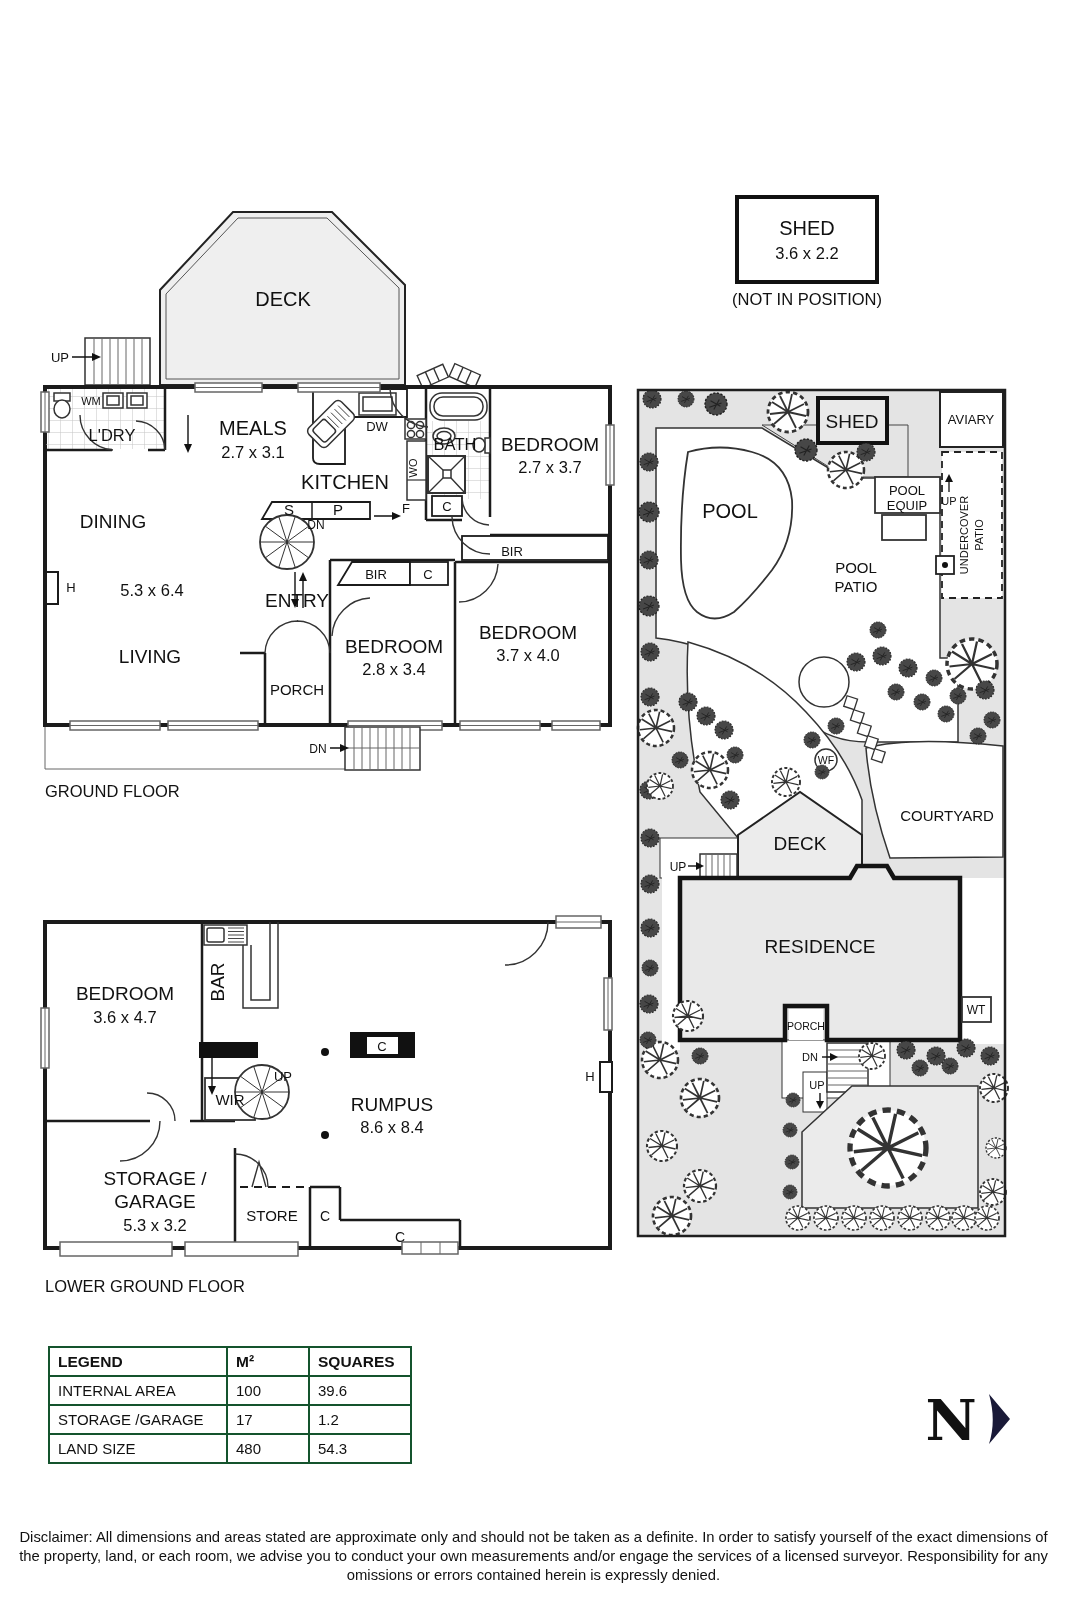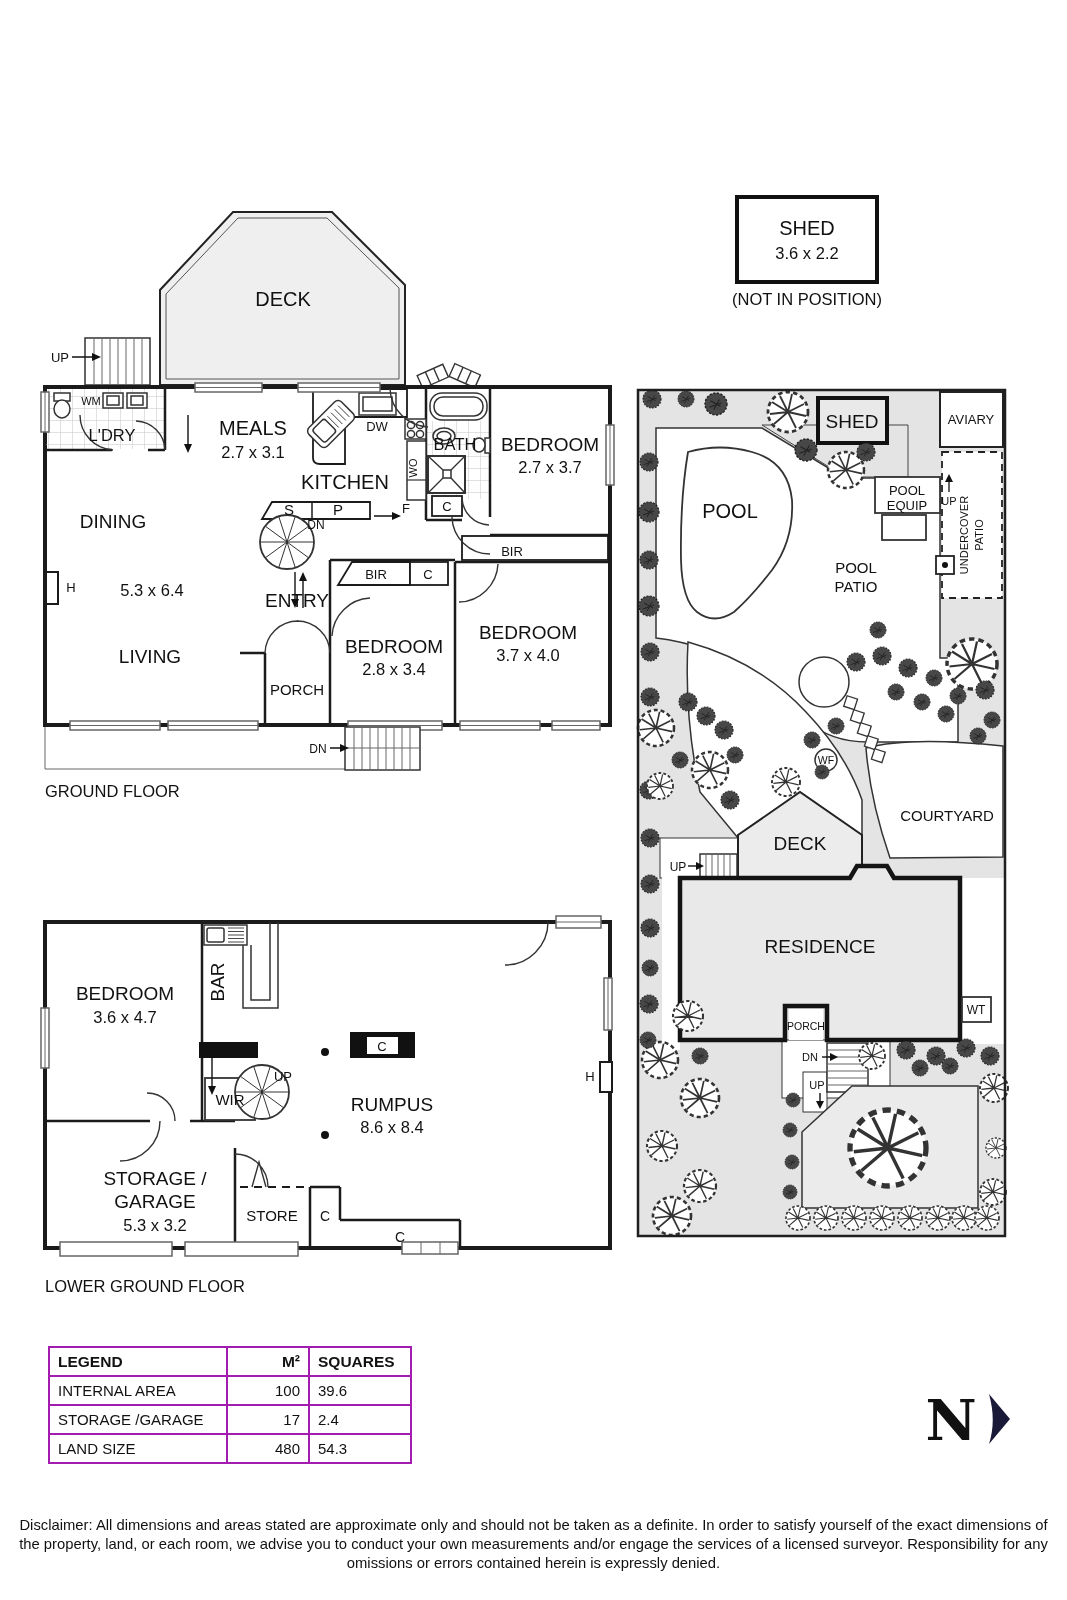--- a/index.html
+++ b/index.html
@@ -10,28 +10,28 @@
   .t14{font-size:14px}.t13{font-size:13px}.t12{font-size:12px}.t11{font-size:11px}.t10{font-size:10.5px}
   .w25{stroke:#1b1b1b;stroke-width:2.5;fill:none}
   .w18{stroke:#1b1b1b;stroke-width:1.8;fill:#fff}
   .ln{stroke:#333;stroke-width:1.4;fill:none}
   .thin{stroke:#666;stroke-width:1;fill:none}
   .fx{stroke:#333;stroke-width:1.5;fill:#fff}
   .win{fill:#fff;stroke:#666;stroke-width:1.5}
   .arr{fill:#111;stroke:none}
   #legend-table{position:absolute;left:48px;top:1346px;border-collapse:collapse;
     font-family:"Liberation Sans",sans-serif;font-size:15px;color:#111;}
-  #legend-table td,#legend-table th{border:2px solid #a21caf;height:27px;padding:0 8px;}
+  #legend-table td,#legend-table th{border:2px solid #14532d;height:27px;padding:0 8px;}
   #legend-table th{font-size:15.5px;}
   #legend-table .c1{width:160px;text-align:left;}
-  #legend-table .c2{width:64px;text-align:right;padding-left:8px;}
+  #legend-table .c2{width:64px;text-align:left;padding-left:8px;}
   #legend-table .c3{width:84px;text-align:left;}
   #disclaimer{position:absolute;left:0;right:0;top:1516px;text-align:center;
     font-family:"Liberation Sans",sans-serif;font-size:14.8px;line-height:1.27;color:#111;
-    max-width:1040px;margin:0 auto;}
+    max-width:1040px;margin:12px auto;}
 </style>
 </head>
 <body>
 
 <div id="page">
 <svg width="1067" height="1600" viewBox="0 0 1067 1600">
   <defs>
     <pattern id="tile" width="12" height="12" patternUnits="userSpaceOnUse">
       <path d="M12,0 H0 V12" fill="none" stroke="#c4c4c4" stroke-width="1"></path>
     </pattern>
@@ -471,21 +471,21 @@
     <th class="c3">SQUARES</th>
   </tr>
   <tr>
     <td class="c1">INTERNAL AREA</td>
     <td class="c2">100</td>
     <td class="c3">39.6</td>
   </tr>
   <tr>
     <td class="c1">STORAGE /GARAGE</td>
     <td class="c2">17</td>
-    <td class="c3">2.4</td>
+    <td class="c3">1.2</td>
   </tr>
   <tr>
     <td class="c1">LAND SIZE</td>
     <td class="c2">480</td>
     <td class="c3">54.3</td>
   </tr>
 </tbody>
     </table>
 
 <div id="disclaimer">Disclaimer: All dimensions and areas stated are approximate only and should not be taken as a definite. In order to satisfy yourself of the exact dimensions of the property, land, or each room, we advise you to conduct your own measurements and/or engage the services of a licensed surveyor. Responsibility for any omissions or errors contained herein is expressly denied.</div>

